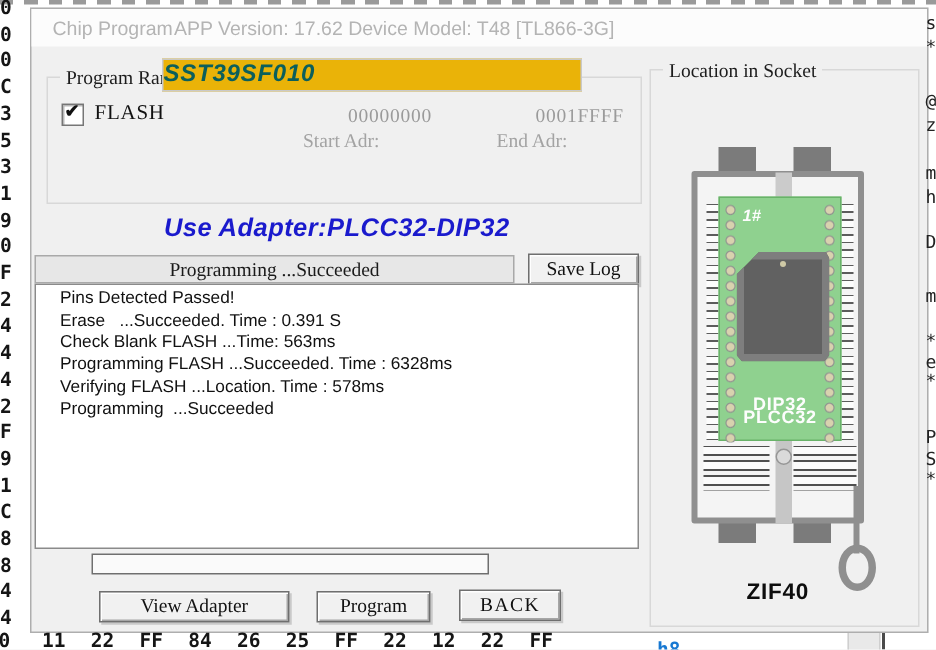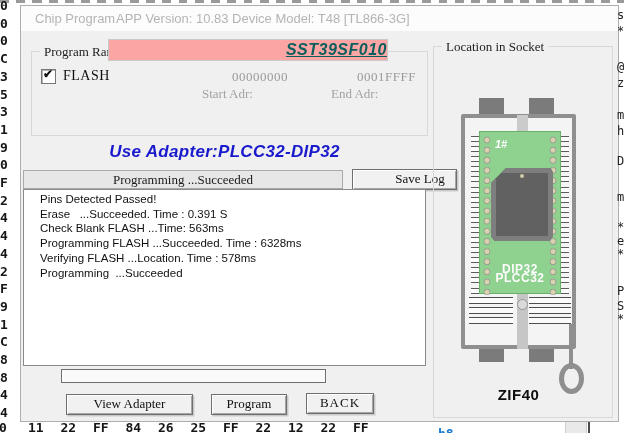--- a/index.html
+++ b/index.html
@@ -26,41 +26,41 @@
   #subtitle{position:absolute;left:95px;top:5px;font-size:13px;color:#b4b4b4;}
 
   .groupbox{position:absolute;border:1px solid #d8d8d8;}
   .grouplabel{position:absolute;top:-8px;background:#f0f0f0;padding:0 4px;
     font:13px "Liberation Serif",serif;color:#1c1c1c;white-space:nowrap;}
 
   #range-group{left:10px;top:45px;width:395px;height:83px;}
   #socket-group{left:412px;top:40px;width:178px;height:370px;}
 
   #chip-name-box{position:absolute;left:87px;top:33px;width:278px;height:20px;
-    background:#fca5a5;border:1px solid #c9c9c9;text-align:right;
-    font:italic bold 16px "Liberation Sans",sans-serif;line-height:20px;letter-spacing:.5px;text-decoration:underline;}
+    background:#eab308;border:1px solid #c9c9c9;text-align:left;
+    font:italic bold 16px "Liberation Sans",sans-serif;line-height:20px;letter-spacing:.5px;}
 
   #flash-checkbox{position:absolute;left:20px;top:63px;width:13px;height:13px;background:#fff;
     border:1px solid #767676;box-shadow:inset 1px 1px 0 #b9b9b9;}
   #flash-check{position:absolute;left:1px;top:-3px;font:bold 12px "Liberation Sans",sans-serif;color:#111;}
   #flash-label{position:absolute;left:42px;top:62px;font:14px "Liberation Serif",serif;color:#111;letter-spacing:.5px;}
   .adr-label{position:absolute;top:80px;font:13px "Liberation Serif",serif;color:#a3a3a3;margin-left:24px;}
   .adr-value{position:absolute;top:63px;font:13px "Liberation Serif",serif;color:#9a9a9a;letter-spacing:.5px;}
   #start-adr-label{left:157px;} #start-adr-value{left:211px;}
   #end-adr-label{left:286px;}   #end-adr-value{left:336px;}
 
   #adapter-notice{position:absolute;left:2px;top:136px;width:403px;text-align:center;
     font:italic bold 17px "Liberation Sans",sans-serif;letter-spacing:.3px;}
 
   #status-bar{position:absolute;left:2px;top:164px;width:318px;height:17px;background:#e7e7e7;
     border:1px solid #a9a9a9;text-align:center;font:13px "Liberation Serif",serif;color:#1a1a1a;line-height:17px;}
   .btn{position:absolute;background:#f1f1f1;border:1px solid #6f6f6f;
     box-shadow:inset 1px 1px 0 #ffffff,inset -1px -1px 0 #a6a6a6,1.5px 1.5px 0 #c9c9c9;
     font:13px "Liberation Serif",serif;color:#111;text-align:center;cursor:default;}
-  #save-log-btn{left:331px;top:163px;width:72px;height:19px;line-height:18px;padding-left:31px;}
+  #save-log-btn{left:331px;top:163px;width:72px;height:19px;line-height:18px;}
 
   #log-box{position:absolute;left:2px;top:183px;width:403px;height:177px;background:#fff;
     border:1px solid #8a8a8a;box-sizing:border-box;overflow:hidden;padding:2px 0 0 16px;}
   .log-line{font:11.5px "Liberation Sans",sans-serif;color:#111;line-height:14.7px;white-space:pre;}
 
   #mini-progress{position:absolute;left:40px;top:363px;width:263px;height:12px;
     background:#fafafa;border:1px solid #6f6f6f;}
 
   #view-adapter-btn{left:45px;top:388px;width:125px;height:19px;line-height:18px;}
   #program-btn{left:190px;top:388px;width:74px;height:19px;line-height:18px;}
@@ -137,21 +137,21 @@
 4</div>
 <div id="bottom-hex-row"></div>
 <div id="bottom-blue">h8</div>
 <div id="right-ascii-col"></div>
 <div id="bg-gray-box"></div>
 <div id="bg-dark-line"></div>
 
 <div id="dialog">
   <div id="titlebar">
     <span id="title">Chip Program</span>
-    <span id="subtitle">APP Version: 10.83 Device Model: T48 [TL866-3G]</span>
+    <span id="subtitle">APP Version: 17.62 Device Model: T48 [TL866-3G]</span>
   </div>
 
   <div id="range-group" class="groupbox">
     <span class="grouplabel" style="left:8px;">Program Range</span>
   </div>
   <div id="chip-name-box" style="color: rgb(11, 95, 92);">
     <span id="chip-name">SST39SF010</span>
   </div>
   <div id="flash-checkbox">
     <span id="flash-check">✔</span>

